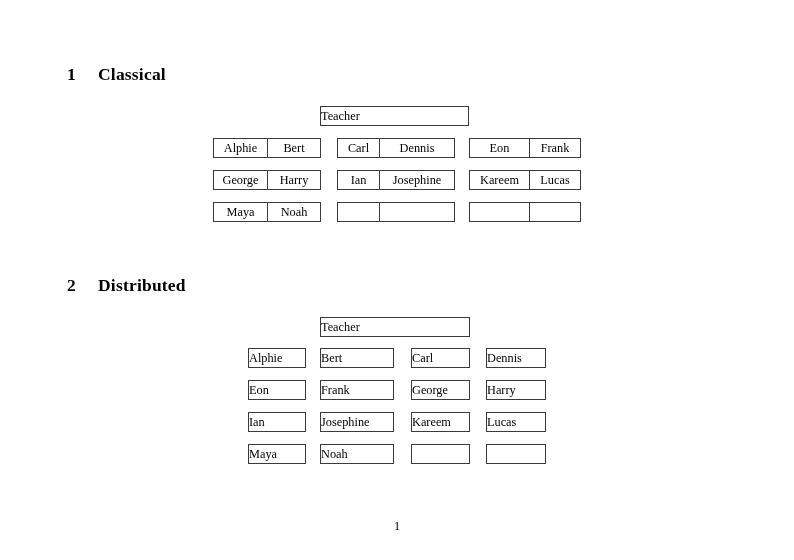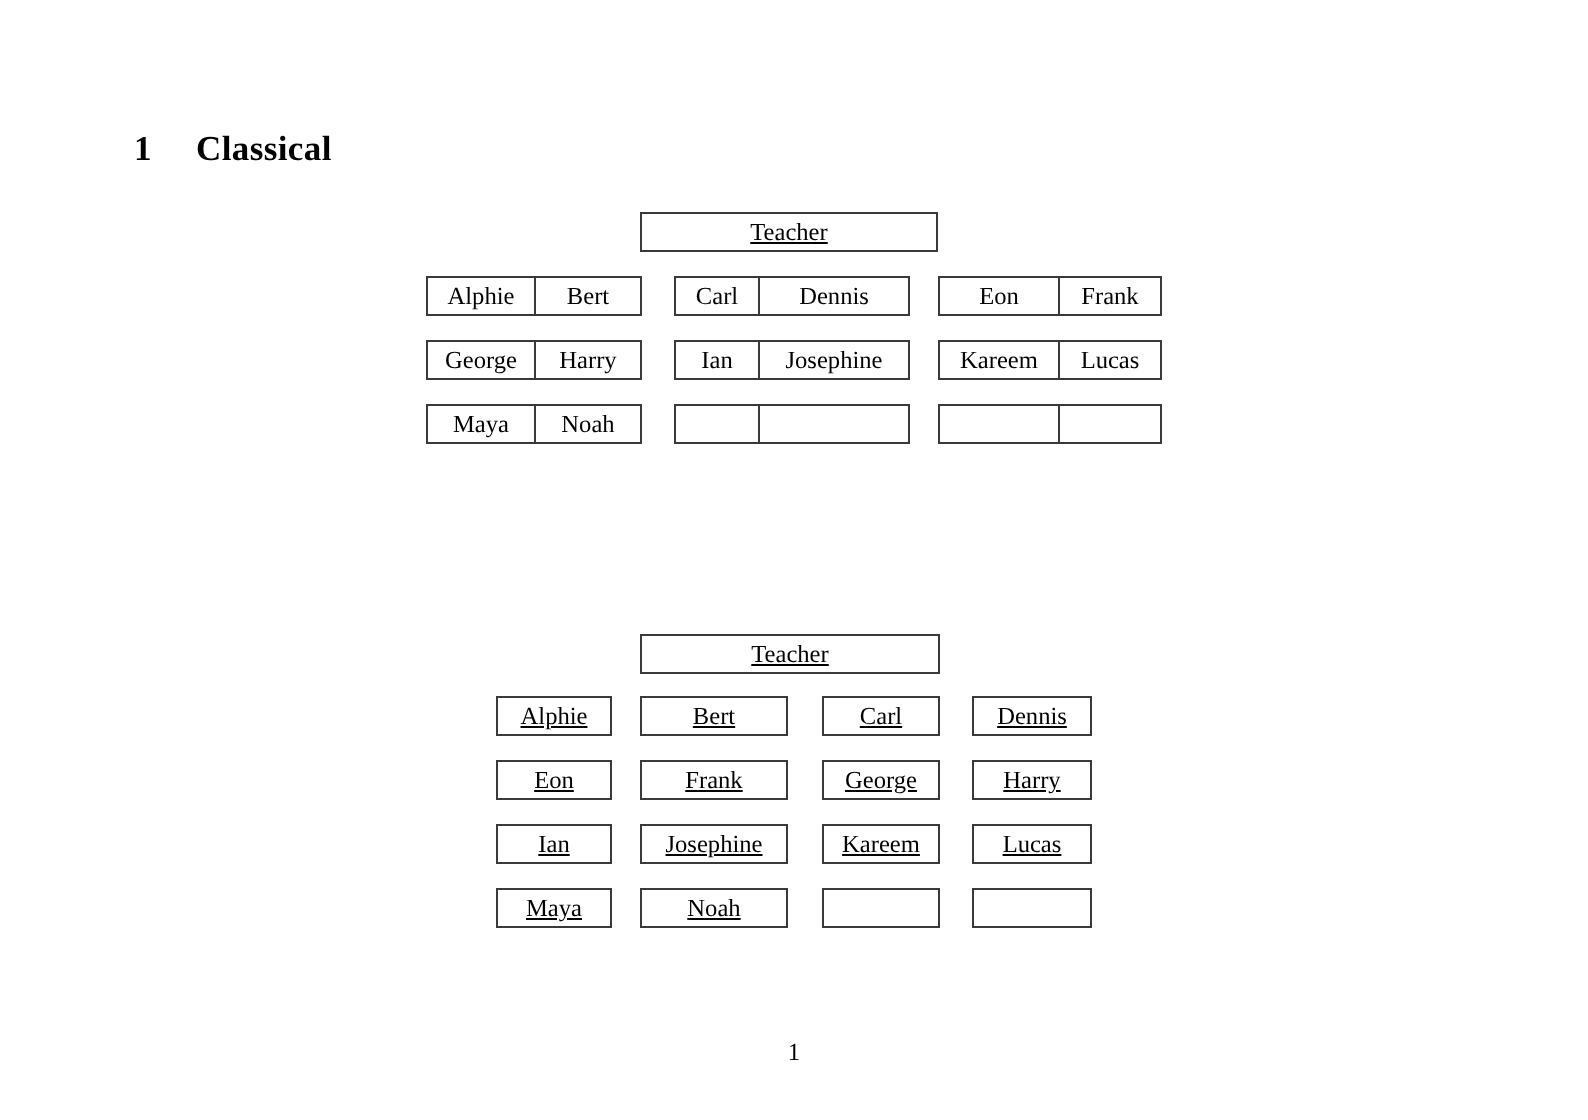--- a/index.html
+++ b/index.html
@@ -40,26 +40,25 @@
   #heading-classical   { left: 67px;  top: 66px; }
   #heading-distributed { left: 67px;  top: 277px; }
 
   
   .box {
     position: absolute;
     border: 1px solid #3a3a3a;
     box-sizing: border-box;
     height: 20px;
     line-height: 18px;
-    text-align: center;
+    text-align: left;
     font-size: 12.3px;
     background: #ffffff;
     white-space: nowrap;
     overflow: hidden;
-    text-decoration: underline;
   }
   .teacher-box {
     height: 20px;
     line-height: 18px;
   }
 
   
   .group {
     position: absolute;
     border: 1px solid #3a3a3a;
@@ -133,20 +132,23 @@
   </div>
   <div class="group" style="left:469px; top:170px; width:112px;">
     <div class="cell" style="width:59px;">Kareem</div>
     <div class="cell" style="width:51px;">Lucas</div>
   </div>
   <div class="group" style="left:469px; top:202px; width:112px;">
     <div class="cell" style="width:59px;"></div>
     <div class="cell" style="width:51px;"></div>
   </div>
 
+  <div class="section-heading" id="heading-distributed">
+    <span class="sec-num">2</span><span class="sec-title">Distributed</span>
+  </div>
 
   <div class="box teacher-box" style="left:320px; top:317px; width:150px;">Teacher</div>
 
   <div class="box" style="left:248px; top:348px; width:58px;">Alphie</div>
   <div class="box" style="left:320px; top:348px; width:74px;">Bert</div>
   <div class="box" style="left:411px; top:348px; width:59px;">Carl</div>
   <div class="box" style="left:486px; top:348px; width:60px;">Dennis</div>
 
   <div class="box" style="left:248px; top:380px; width:58px;">Eon</div>
   <div class="box" style="left:320px; top:380px; width:74px;">Frank</div>

